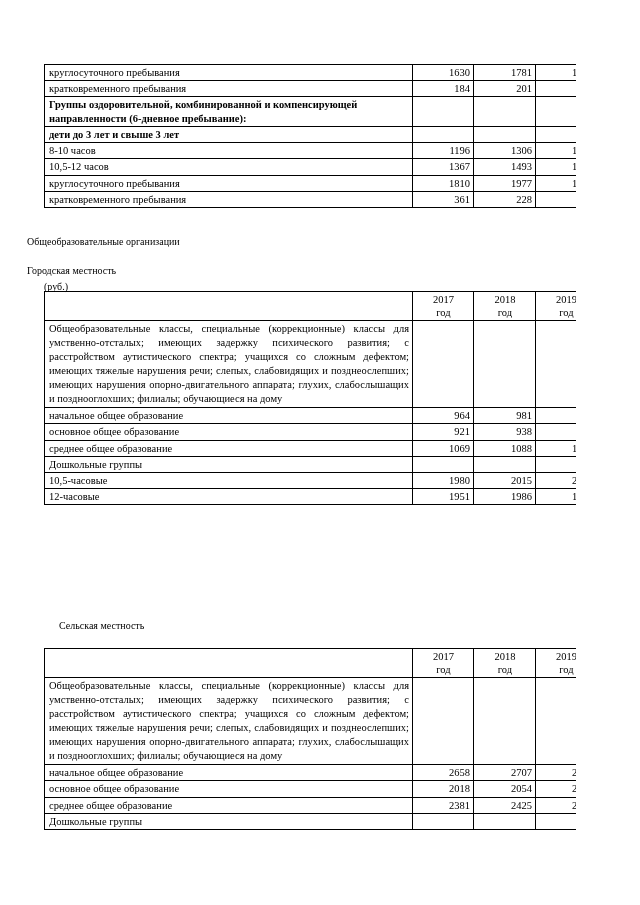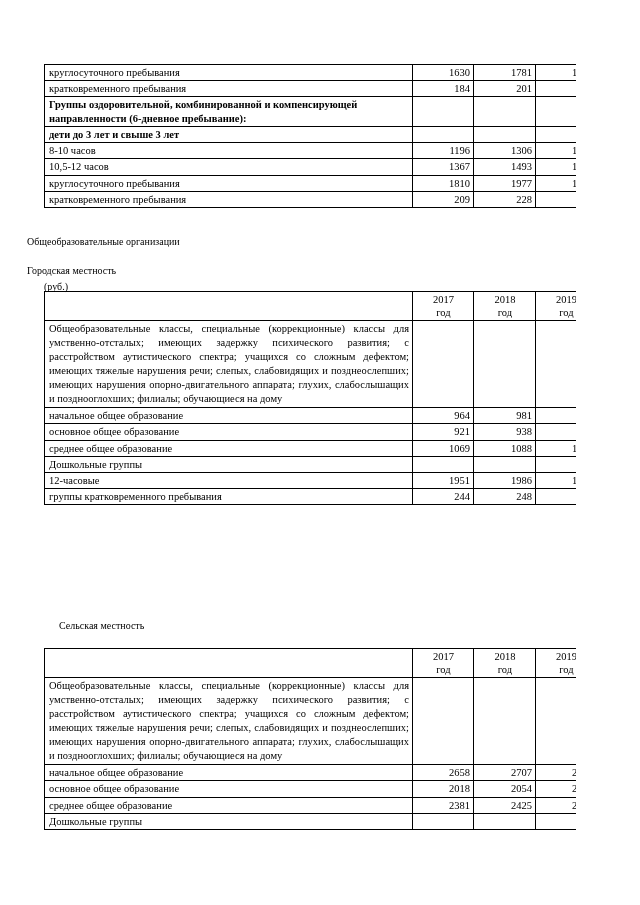--- a/index.html
+++ b/index.html
@@ -155,21 +155,21 @@
         <td class="num">1493</td>
       </tr>
       <tr>
         <td class="lbl">круглосуточного пребывания</td>
         <td class="num">1810</td>
         <td class="num">1977</td>
         <td class="num">1977</td>
       </tr>
       <tr>
         <td class="lbl">кратковременного пребывания</td>
-        <td class="num">209</td>
+        <td class="num">361</td>
         <td class="num">228</td>
         <td class="num">228</td>
       </tr>
     </tbody>
   </table>
 
   <div class="center-heading" id="heading-general">Общеобразовательные организации</div>
 
   <div class="center-heading" id="heading-urban">Городская местность</div>
 
@@ -222,30 +222,30 @@
         <td class="num">1088</td>
         <td class="num">1088</td>
       </tr>
       <tr>
         <td class="lbl">Дошкольные группы</td>
         <td class="num"></td>
         <td class="num"></td>
         <td class="num"></td>
       </tr>
       <tr>
+        <td class="lbl">10,5-часовые</td>
+        <td class="num">1980</td>
+        <td class="num">2015</td>
+        <td class="num">2015</td>
+      </tr>
+      <tr>
         <td class="lbl">12-часовые</td>
         <td class="num">1951</td>
         <td class="num">1986</td>
         <td class="num">1986</td>
-      </tr>
-      <tr>
-        <td class="lbl">группы кратковременного пребывания</td>
-        <td class="num">244</td>
-        <td class="num">248</td>
-        <td class="num">248</td>
       </tr>
     </tbody>
   </table>
 
   <div class="center-heading" id="heading-rural">Сельская местность</div>
 
   <table class="doc-table" id="table-rural">
     <colgroup>
       <col class="c-label">
         <col class="c-num">

